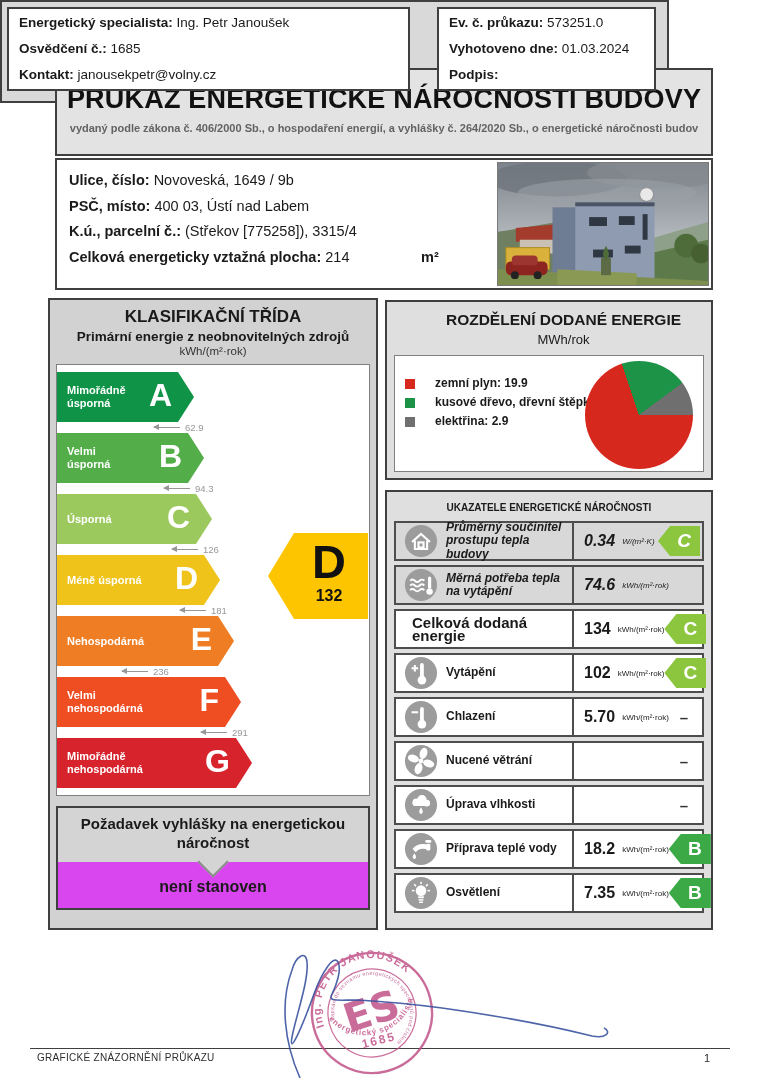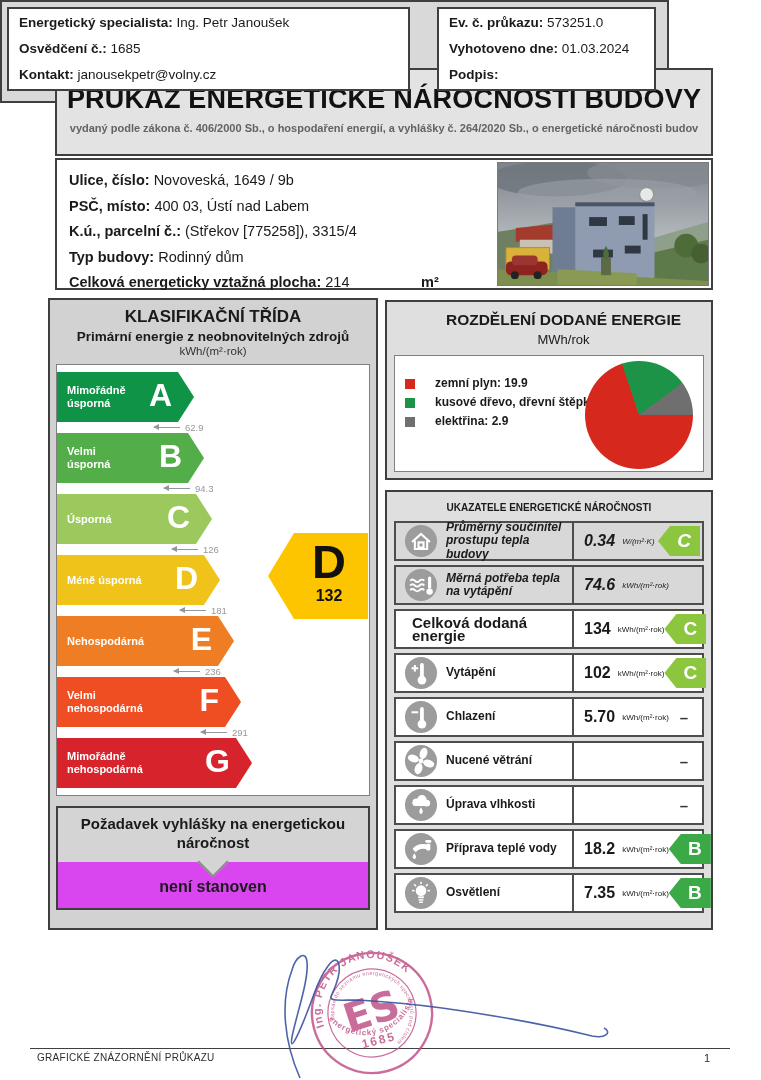--- a/index.html
+++ b/index.html
@@ -91,21 +91,20 @@
   <div class="box hdr">
     <h1>PRŮKAZ ENERGETICKÉ NÁROČNOSTI BUDOVY</h1>
     <div class="sub">vydaný podle zákona č. 406/2000 Sb., o hospodaření energií, a vyhlášky č. 264/2020 Sb., o energetické náročnosti budov</div>
   </div>
 
   <div class="box addr">
     <div class="rows">
       <div class="r"><b>Ulice, číslo:</b> <span>Novoveská, 1649 / 9b</span></div>
       <div class="r"><b>PSČ, místo:</b> <span>400 03, Ústí nad Labem</span></div>
       <div class="r"><b>K.ú., parcelní č.:</b> <span>(Střekov [775258]), 3315/4</span></div>
-      <div class="r"><b>Typ budovy:</b> <span>Rodinný dům</span></div>
       <div class="r"><b>Celková energeticky vztažná plocha:</b> <span>214</span><span class="unit">m²</span></div>
     </div>
 
     <svg class="photo" viewBox="0 0 212 124" preserveAspectRatio="none">
       <defs>
         <linearGradient id="sky" x1="0" y1="0" x2="0" y2="1">
           <stop offset="0" stop-color="#7d838b"></stop>
             <stop offset="0.55" stop-color="#aeb3b8"></stop>
             <stop offset="1" stop-color="#d6d8da"></stop>
         </linearGradient>
@@ -181,21 +180,21 @@
         <span class="altr">D</span>
       </div>
       <div class="bnum" style="padding-left:123px">
           <span class="ln"></span>
           <span>181</span>
         </div>
       <div class="arrow" style="width: 177px; background: rgb(239, 125, 35);">
         <span class="albl">Nehospodárná</span>
         <span class="altr">E</span>
       </div>
-      <div class="bnum" style="padding-left:117px">
+      <div class="bnum" style="padding-left:65px">
           <span class="ln"></span>
           <span>236</span>
         </div>
       <div class="arrow" style="width: 184px; background: rgb(239, 78, 35);">
         <span class="albl">Velmi
 nehospodárná</span>
         <span class="altr">F</span>
       </div>
       <div class="bnum" style="padding-left:144px">
           <span class="ln"></span>

